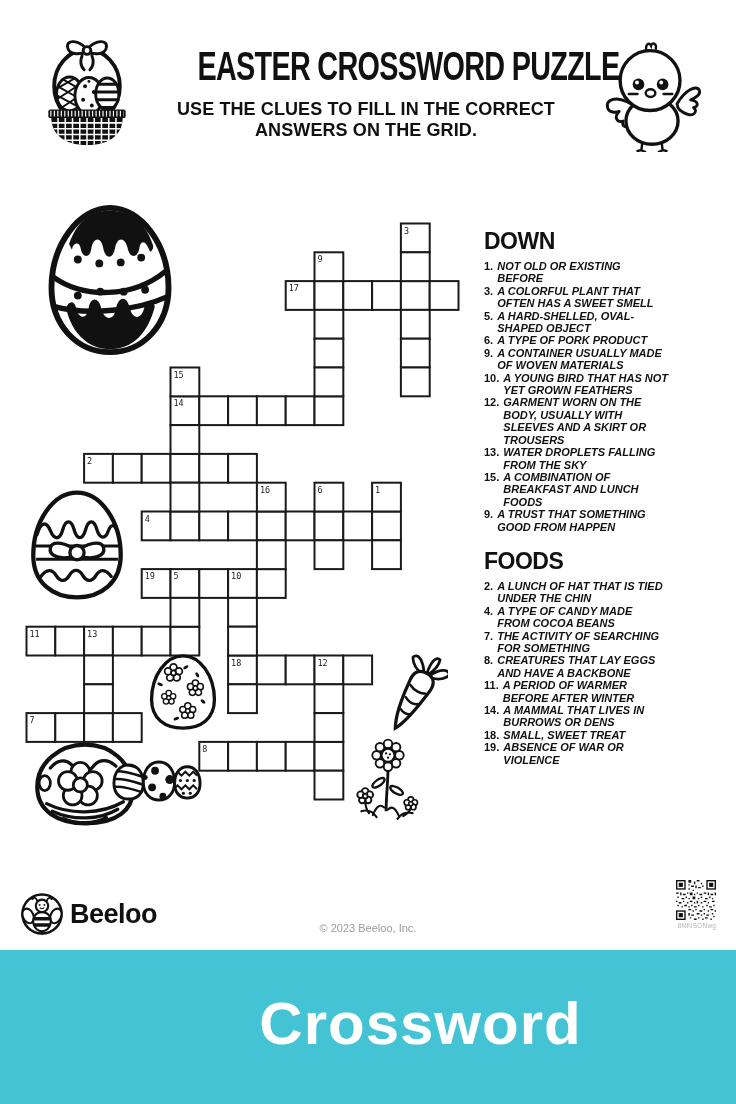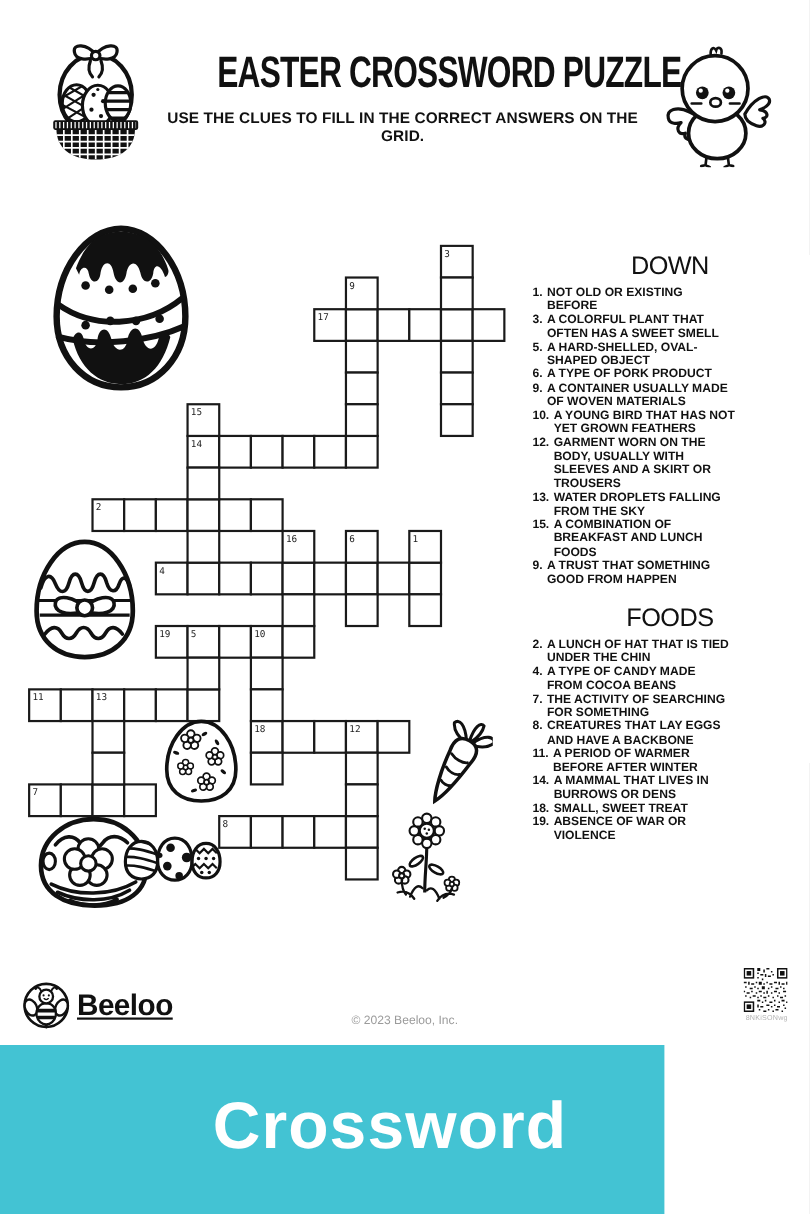--- a/index.html
+++ b/index.html
@@ -7,52 +7,52 @@
         font-family:"Liberation Sans",sans-serif;color:#111;}
   svg{display:block;}
   .abs{position:absolute;}
 
   
   .basket{left:36px;top:36px;width:102px;height:112px;}
   .chick{left:596px;top:40px;width:112px;height:112px;}
   .head-text{left:132px;top:44px;width:468px;text-align:center;}
   h1.title{margin:0;font-size:40px;font-weight:900;letter-spacing:-1px;white-space:nowrap;
            transform:scaleX(.72);transform-origin:50% 50%;}
-  p.subtitle{margin:10px 0 0;font-size:14px;font-weight:800;letter-spacing:.1px;}
+  p.subtitle{margin:10px 0 0;font-size:18px;font-weight:800;letter-spacing:.1px;}
 
   
   #grid{position:absolute;}
 
   
   .clues{left:484px;top:228px;width:250px;}
-  .clues h2{margin:0 0 5px;font-size:23px;font-weight:400;letter-spacing:-.5px;text-align:center;}
+  .clues h2{margin:0 0 5px;font-size:23px;font-weight:700;letter-spacing:-.5px;}
   .clues h2.across-h{margin-top:15px;}
   .clues ul{list-style:none;margin:0;padding:0;font-size:11px;font-weight:700;line-height:12.4px;}
   .clues li{display:flex;align-items:flex-start;}
   .clues .cnum{flex:none;margin-right:4px;}
-  .clues .ctext{max-width:166px;}
+  .clues .ctext{max-width:166px;font-style:italic;}
 
   
   .egg-big{left:44px;top:201px;width:132px;height:158px;}
   .egg-bow{left:26px;top:487px;width:102px;height:116px;}
   .egg-flower{left:147px;top:652px;width:72px;height:80px;}
   .carrot{left:382px;top:648px;width:66px;height:94px;}
   .egg-bottom{left:30px;top:740px;width:110px;height:88px;}
   .eggs-small{left:112px;top:758px;width:90px;height:45px;}
   .flower-bush{left:350px;top:737px;width:76px;height:86px;}
 
   
-  .brand{left:20px;top:892px;display:flex;align-items:center;text-decoration:underline;}
+  .brand{left:20px;top:892px;display:flex;align-items:center;}
   .brand-name{font-size:27px;font-weight:800;letter-spacing:-.5px;margin-left:6px;}
   .copyright{left:0;top:922px;width:736px;text-align:center;font-size:11px;color:#9b9b9b;}
   .qrbox{left:676px;top:880px;width:42px;text-align:center;}
   .qr-label{font-size:6.5px;color:#b5b5b5;margin-top:2px;letter-spacing:.2px;}
 
   
-  .banner{left:0;top:950px;width:592px;height:154px;background:#43c3d3;padding-left:12px;}
+  .banner{left:0;top:950px;width:736px;height:154px;background:#43c3d3;}
   .banner-title{position:absolute;left:105px;right:0;top:0;bottom:8px;display:flex;
                 align-items:center;justify-content:center;color:#fff;font-size:60px;
                 font-weight:800;letter-spacing:1px;}
 </style>
 </head>
 <body>
 
 <div class="page">
 
   <svg class="abs basket" viewBox="0 0 100 116">

